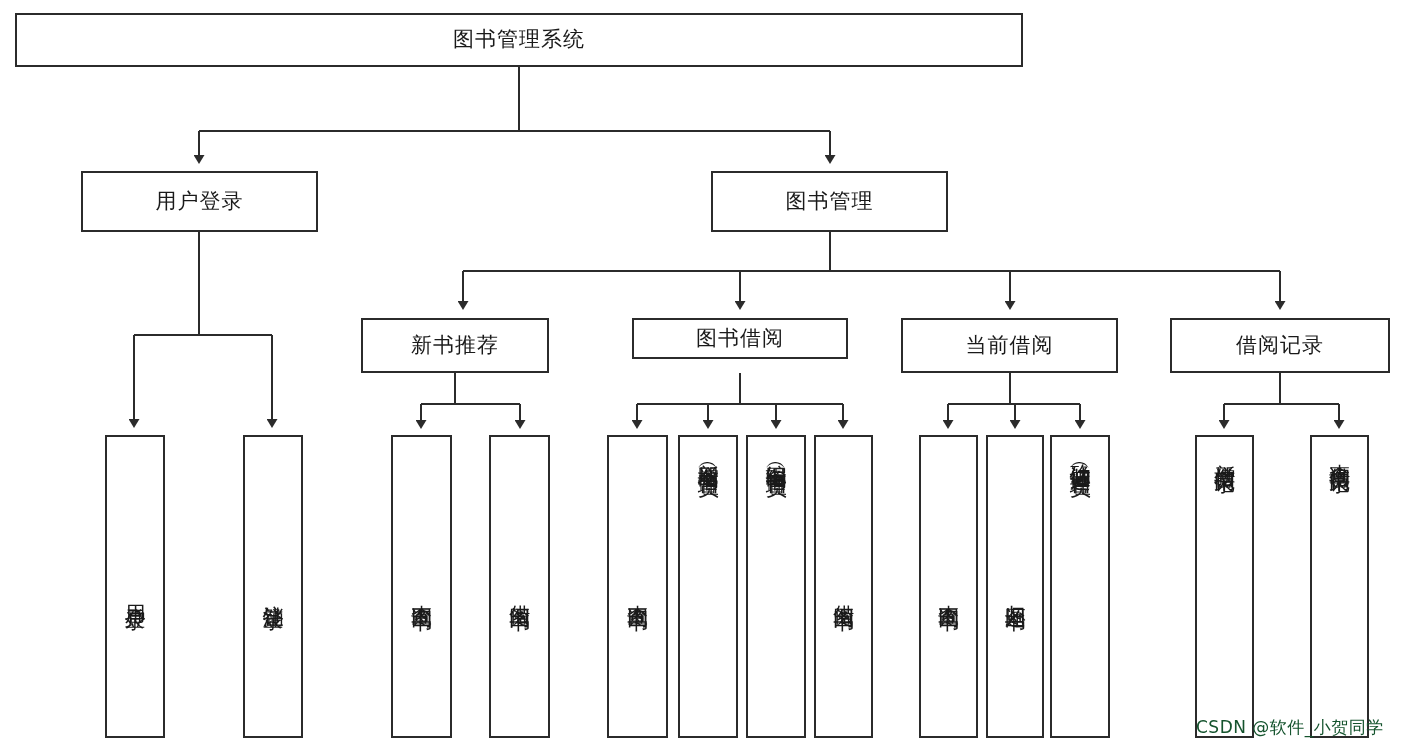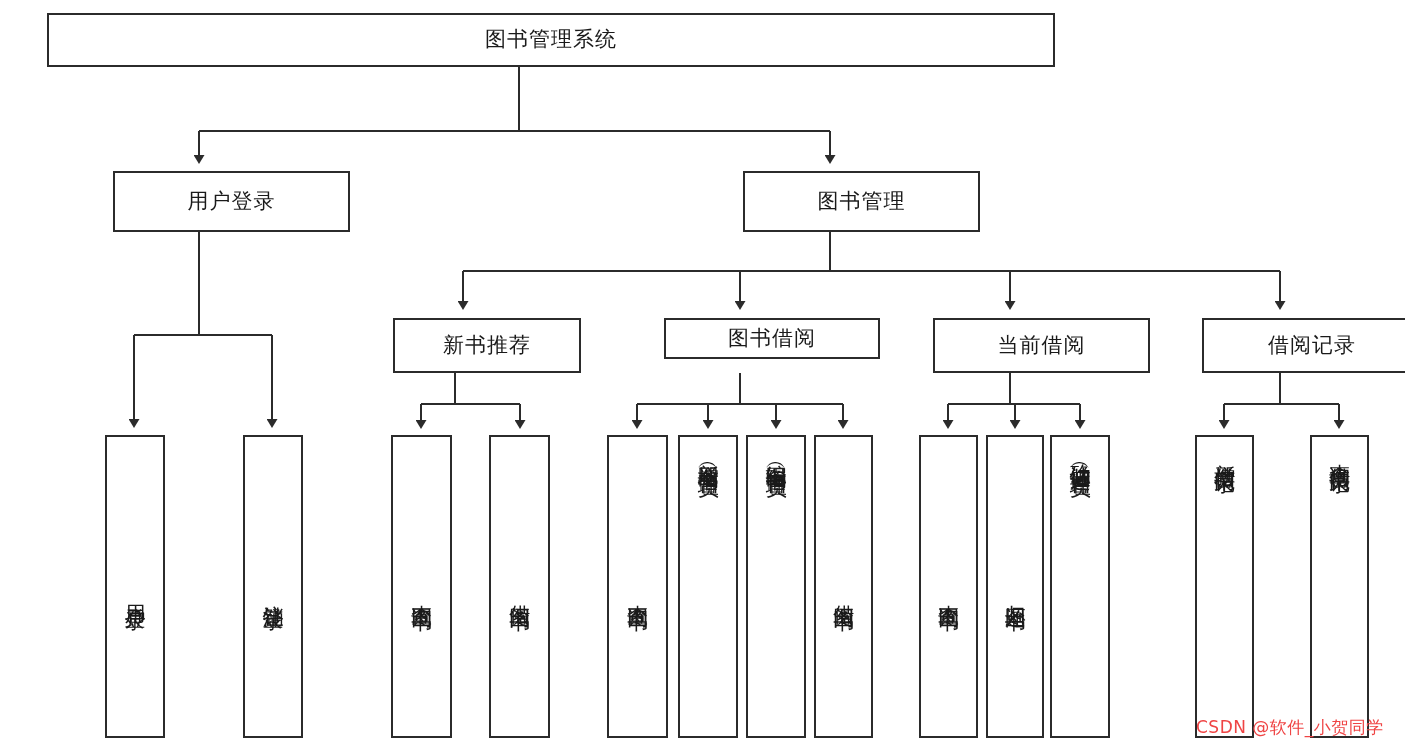--- a/index.html
+++ b/index.html
@@ -31,21 +31,20 @@
     background: #ffffff;
     display: flex;
     align-items: center;
     justify-content: center;
     color: #1a1a1a;
   }
   .node.horiz {
     font-size: 21px;
     letter-spacing: 1px;
     line-height: 1.2;
-    margin-left: 32px;
   }
   .node.vert {
     writing-mode: vertical-rl;
     text-orientation: upright;
     font-size: 21px;
     line-height: 1.45;
     letter-spacing: 2px;
     justify-content: flex-start;
     padding-top: 10px;
   }
@@ -54,21 +53,21 @@
     text-orientation: upright;
     display: block;
     text-align: left;
   }
   .node.vert.center-start {
     justify-content: center;
   }
   .watermark {
     position: absolute;
     font-size: 17px;
-    color: #ef4444;
+    color: #14532d;
     letter-spacing: 0.5px;
     white-space: nowrap;
     font-family: "DejaVu Sans", "Liberation Sans", sans-serif;
   }
 </style>
 </head>
 <body>
 
 <div id="canvas">
 

